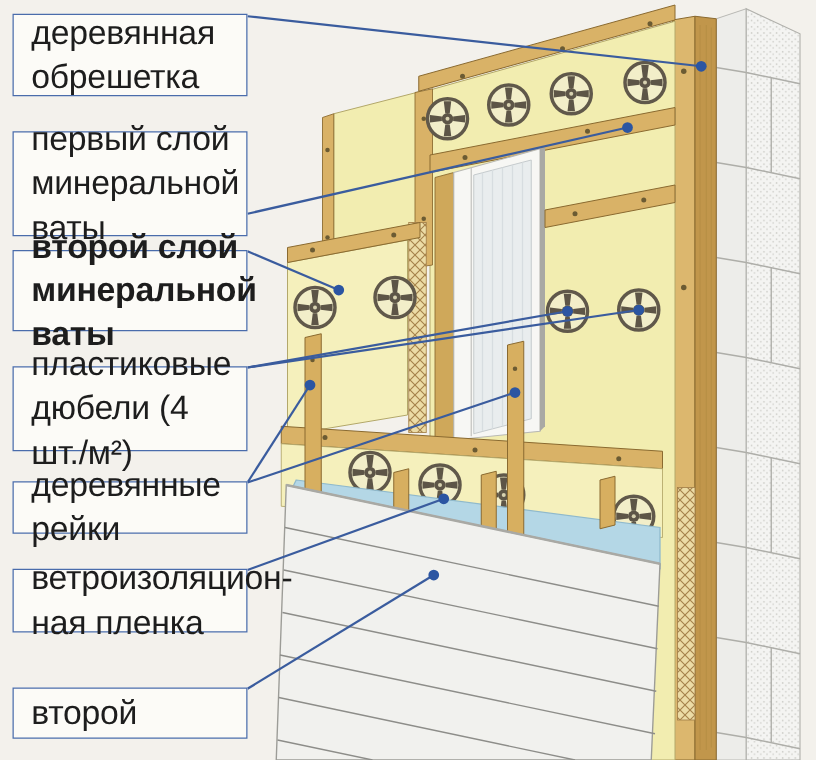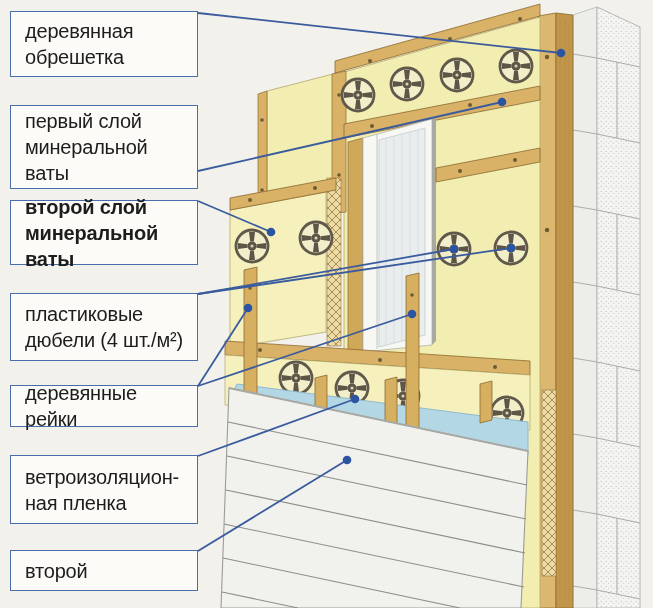--- a/index.html
+++ b/index.html
@@ -8,21 +8,21 @@
     --wood-side:#c1964b; --wood-jamb:#cfa85a; --film-blue:#b4d7e6; --siding-white:#f1f1ee;
     --wall-white:#f4f4f2; --wall-side:#ededea; --hatch-bg:#ecdca6; --hatch-line:#a5824a;
   }
   html,body{margin:0;padding:0;}
   body{width:653px;height:608px;position:relative;overflow:hidden;
        background:var(--background);font-family:"Liberation Sans",sans-serif;}
   svg#diagram{position:absolute;left:0;top:0;}
   .callout{position:absolute;left:10px;width:188px;box-sizing:border-box;
            background:var(--box-fill);border:1.7px solid var(--box-border);
            display:flex;align-items:center;padding:4px 8px 4px 14px;}
-  .callout .txt{font-size:20px;line-height:1.3;color:var(--label-text);
+  .callout .txt{font-size:27px;line-height:1.3;color:var(--label-text);
                 white-space:pre-line;letter-spacing:-0.2px;}
 </style>
 </head>
 <body>
 
 <svg id="diagram" width="653" height="608" viewBox="0 0 653 608">
   <defs>
     <pattern id="stipple" width="5" height="5" patternUnits="userSpaceOnUse">
       <rect width="5" height="5" fill="var(--wall-white)"></rect>
       <circle cx="1.2" cy="1.4" r="0.65" fill="#c9c9c4"></circle>
@@ -210,19 +210,19 @@
   <span class="txt">второй слой
 минеральной ваты</span>
 </div>
 <div class="callout" style="top:293px;height:68px;">
   <span class="txt">пластиковые
 дюбели (4 шт./м²)</span>
 </div>
 <div class="callout" style="top:385px;height:42px;justify-content:center;">
   <span class="txt">деревянные рейки</span>
 </div>
-<div class="callout" style="top:455px;height:69px;">
+<div class="callout" style="top:455px;height:51px;">
   <span class="txt">ветроизоляцион-
 ная пленка</span>
 </div>
 <div class="callout" style="top:550px;height:41px;">
   <span class="txt">второй</span>
 </div>
 
 </body></html>

